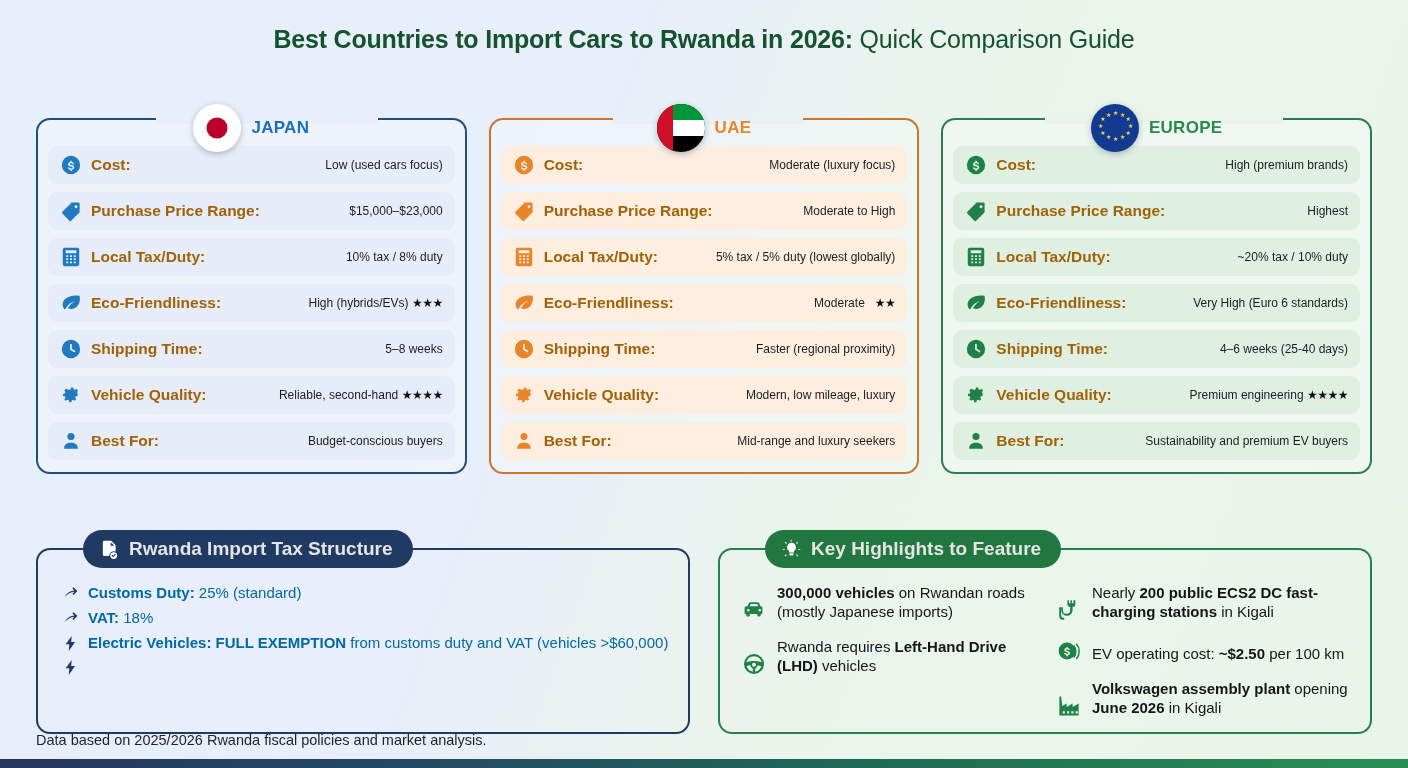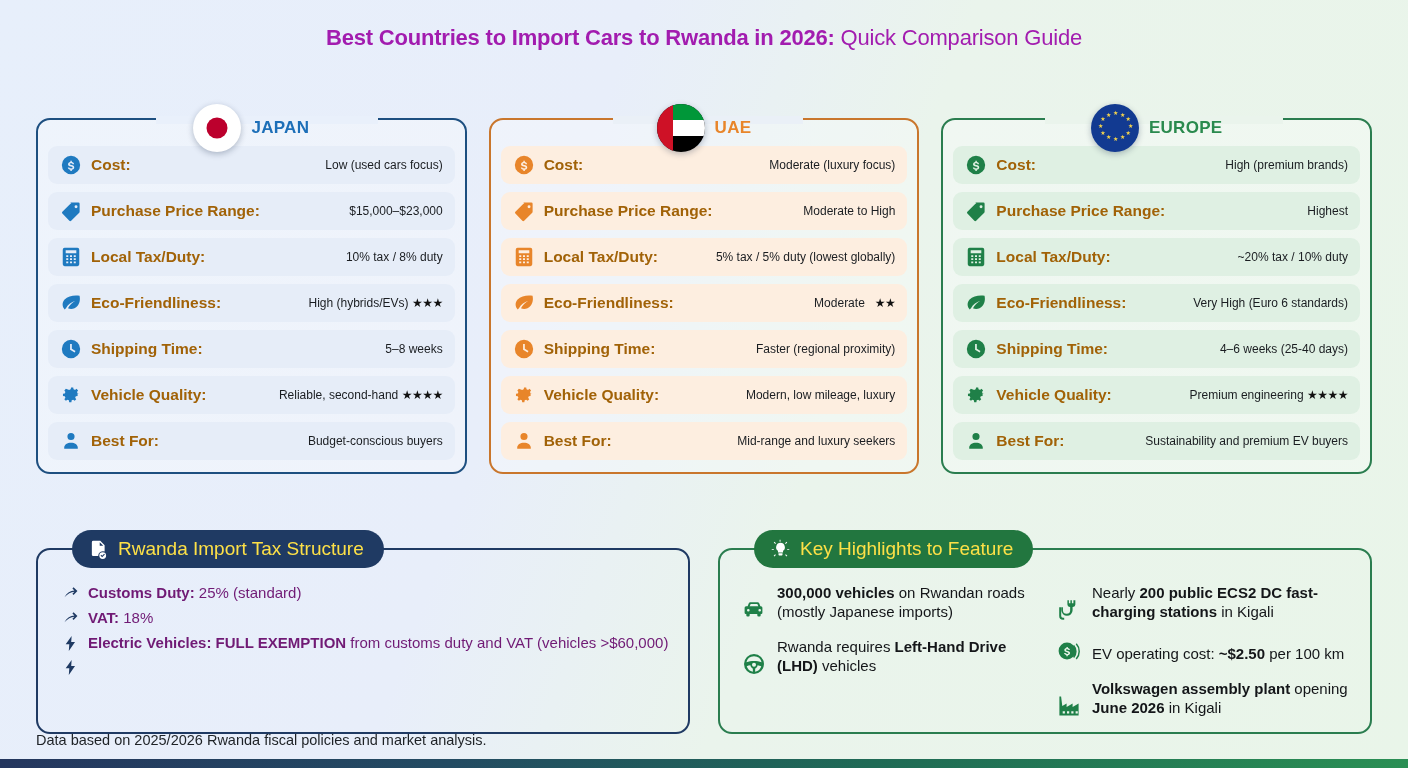--- a/index.html
+++ b/index.html
@@ -6,21 +6,21 @@
   html, body { width: 1408px; height: 768px; overflow: hidden; }
   body {
     font-family: "Liberation Sans", sans-serif;
     position: relative;
     background: linear-gradient(110deg, #e7effb 0%, #e8eefa 38%, #eaf4ec 58%, #e9f5e9 100%);
   }
   .page { position: relative; width: 1408px; height: 768px; }
 
   
   .title-wrap { text-align: center; padding-top: 26px; }
-  .title { font-size: 22px; line-height: 1.1; color: #a21caf; letter-spacing: -0.2px; white-space: nowrap; }
+  .title { font-size: 25px; line-height: 1.1; color: #14532d; letter-spacing: -0.2px; white-space: nowrap; }
   .title .t-bold { font-weight: 700; }
   .title .t-light { font-weight: 400; }
 
   
   .cols {
     position: absolute; top: 118px; left: 0; right: 0;
     display: flex; justify-content: space-between;
     padding: 0 36px; gap: 22px;
   }
   .col { flex: 1 1 0; position: relative; }
@@ -91,31 +91,31 @@
   
   .panels {
     position: absolute; top: 548px; left: 36px; right: 36px;
     display: flex; gap: 28px;
   }
   .panel { position: relative; border-radius: 14px; border: 2px solid var(--pb); padding: 34px 16px 14px 16px; }
   .panel-tax { --pb:#1f3a63; --ptag:#1f3a63; width: 654px; flex: 0 0 654px; }
   .panel-key { --pb:#2a7d4f; --ptag:#22763f; flex: 1 1 auto; }
 
   .panel-tag {
-    position: absolute; top: -20px; left: 34px;
-    background: var(--ptag); color: #fde047;
+    position: absolute; top: -20px; left: 45px;
+    background: var(--ptag); color: #e5e5e5;
     border-radius: 22px; padding: 8px 20px 8px 16px;
     display: flex; align-items: center; gap: 9px;
-    font-size: 19px; font-weight: 400; white-space: nowrap;
+    font-size: 19px; font-weight: 700; white-space: nowrap;
     z-index: 4;
   }
   .panel-tag svg { width: 21px; height: 21px; fill: #fff; display:block; }
 
   .tax-list { display: flex; flex-direction: column; gap: 6px; padding-left: 8px; }
-  .tax-item { display: flex; align-items: flex-start; gap: 9px; font-size: 15px; line-height: 1.25; color:#701a75; }
+  .tax-item { display: flex; align-items: flex-start; gap: 9px; font-size: 15px; line-height: 1.25; color:#0369a1; }
   .tax-item svg { width: 17px; height: 17px; fill: #1f3a63; flex: 0 0 17px; margin-top: 1px; }
   .tax-item b { font-weight: 700; }
 
   .key-grid { display: flex; gap: 18px; padding-left: 6px; }
   .key-col { flex: 1 1 0; display: flex; flex-direction: column; gap: 16px; }
   .key-item { display: flex; align-items: flex-end; gap: 11px; font-size: 15px; line-height: 1.26; color:#141619; }
   .key-item svg { width: 24px; height: 24px; fill: #1f8048; flex: 0 0 24px; margin-top: 2px; }
   .key-item b { font-weight: 700; }
 
   

